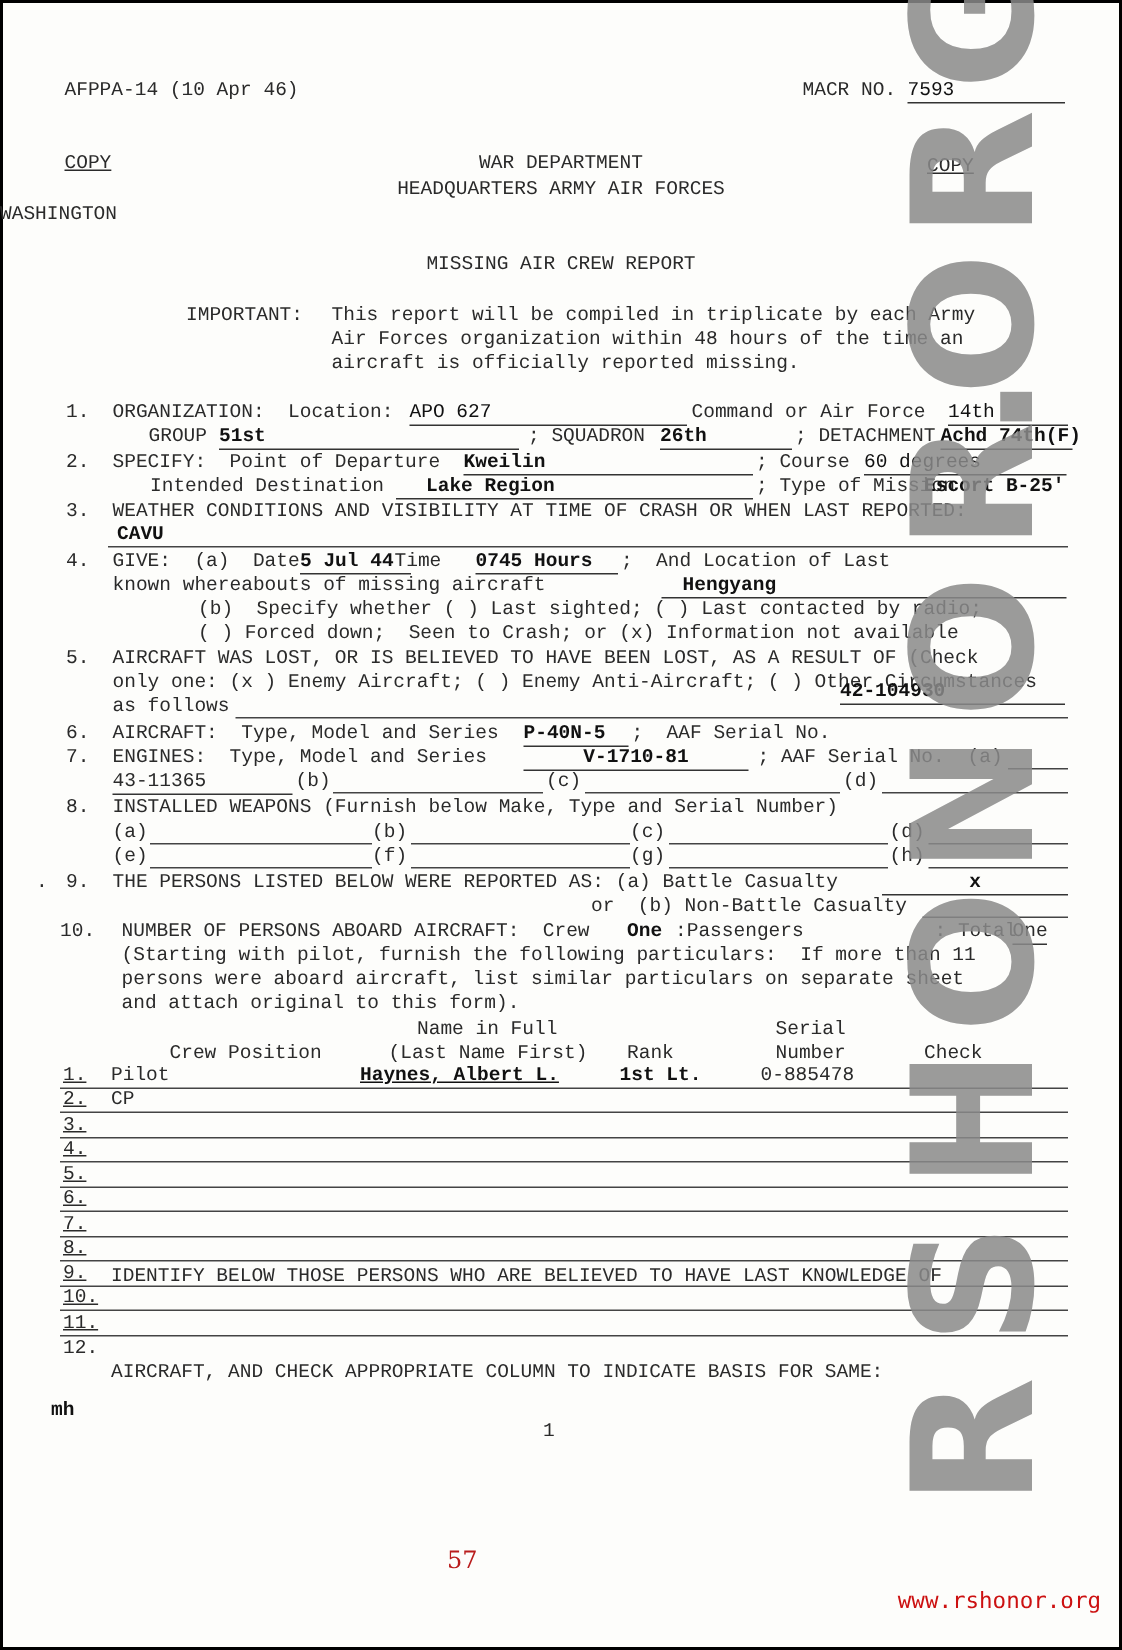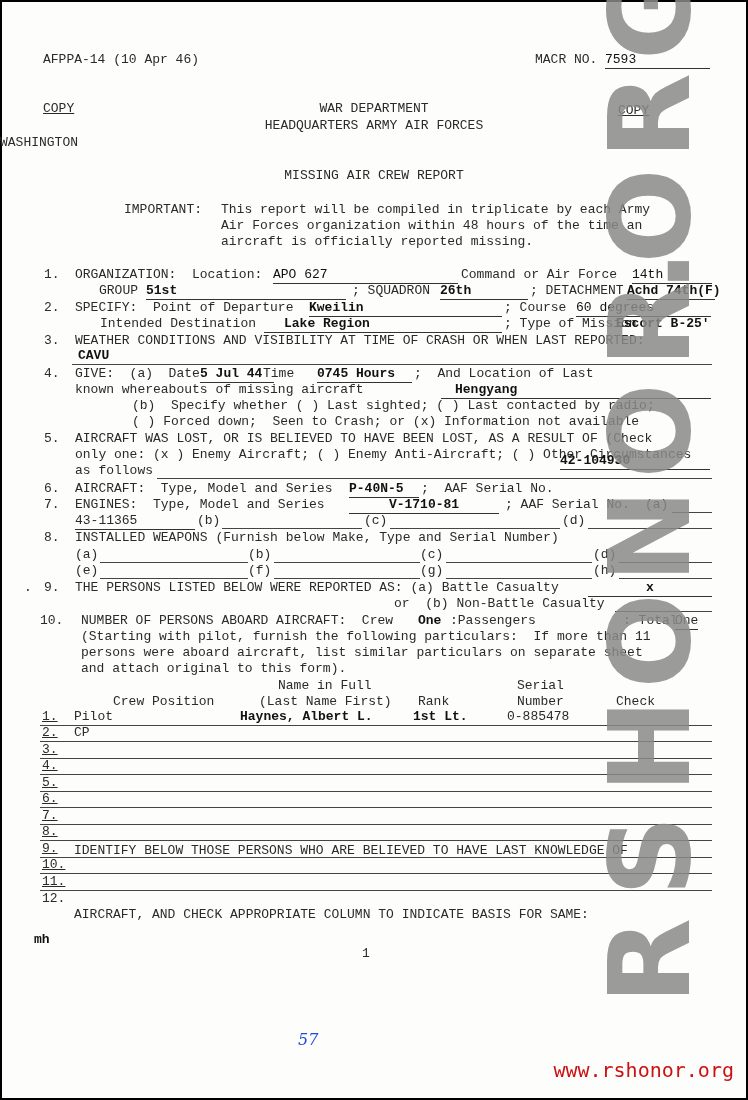--- a/index.html
+++ b/index.html
@@ -15,22 +15,22 @@
   .fill { font-weight:bold; color:#111; }
   .ln { border-bottom:1px solid #333; display:inline-block; }
   .hr { position:absolute; height:0; border-top:1px solid #444; }
   .wm-letter {
     position:absolute; left:590px; width:120px; text-align:center;
     font-family:"DejaVu Sans", sans-serif; font-weight:bold;
     font-size:112px; color:#8a8a8a; opacity:0.85;
     transform:rotate(-90deg); transform-origin:center center;
     line-height:112px; height:112px;
   }
-  .url { position:absolute; right:14px; top:1058px; font-family:"DejaVu Sans Mono", monospace; font-size:20px; color:#cc1111; }
-  .hand { font-family:"DejaVu Serif", serif; font-style:italic; color:#1d4ed8; }
+  .url { position:absolute; right:14px; top:1058px; font-family:"DejaVu Sans Mono", monospace; font-size:15px; color:#cc1111; }
+  .hand { font-family:"DejaVu Serif", serif; color:#b91c1c; }
 </style>
 </head>
 <body>
 
 <div class="frame"></div>
 
 <div class="abs" style="left:43px;top:52px;">AFPPA-14 (10 Apr 46)</div>
 <div class="abs" style="left:535px;top:52px;">MACR NO.</div>
 <div class="abs fill ln" style="left:605px;top:52px;width:105px;font-weight:normal;">7593</div>
 
@@ -151,21 +151,21 @@
   <div class="abs" style="left:517px;top:678px;">Serial</div>
   <div class="abs" style="left:113px;top:694px;">Crew Position</div>
   <div class="abs" style="left:259px;top:694px;">(Last Name First)</div>
   <div class="abs" style="left:418px;top:694px;">Rank</div>
   <div class="abs" style="left:517px;top:694px;">Number</div>
   <div class="abs" style="left:616px;top:694px;">Check</div>
 
   <div class="hr" style="left:40px;top:725px;width:672px;"></div>
   <div class="abs u" style="left:42px;top:709px;">1.</div>
   <div class="abs" style="left:74px;top:709px;">Pilot</div>
-  <div class="abs fill" style="left:240px;top:709px;">Haynes, Albert L.</div>
+  <div class="abs fill" style="left:240px;top:709px;text-decoration:underline;">Haynes, Albert L.</div>
   <div class="abs fill" style="left:413px;top:709px;">1st Lt.</div>
   <div class="abs" style="left:507px;top:709px;">0-885478</div>
   <div class="abs" style="left:616px;top:709px;"></div>
 
   <div class="hr" style="left:40px;top:741px;width:672px;"></div>
   <div class="abs u" style="left:42px;top:725px;">2.</div>
   <div class="abs" style="left:74px;top:725px;">CP</div>
 
   <div class="hr" style="left:40px;top:758px;width:672px;"></div>
   <div class="abs u" style="left:42px;top:742px;">3.</div>

